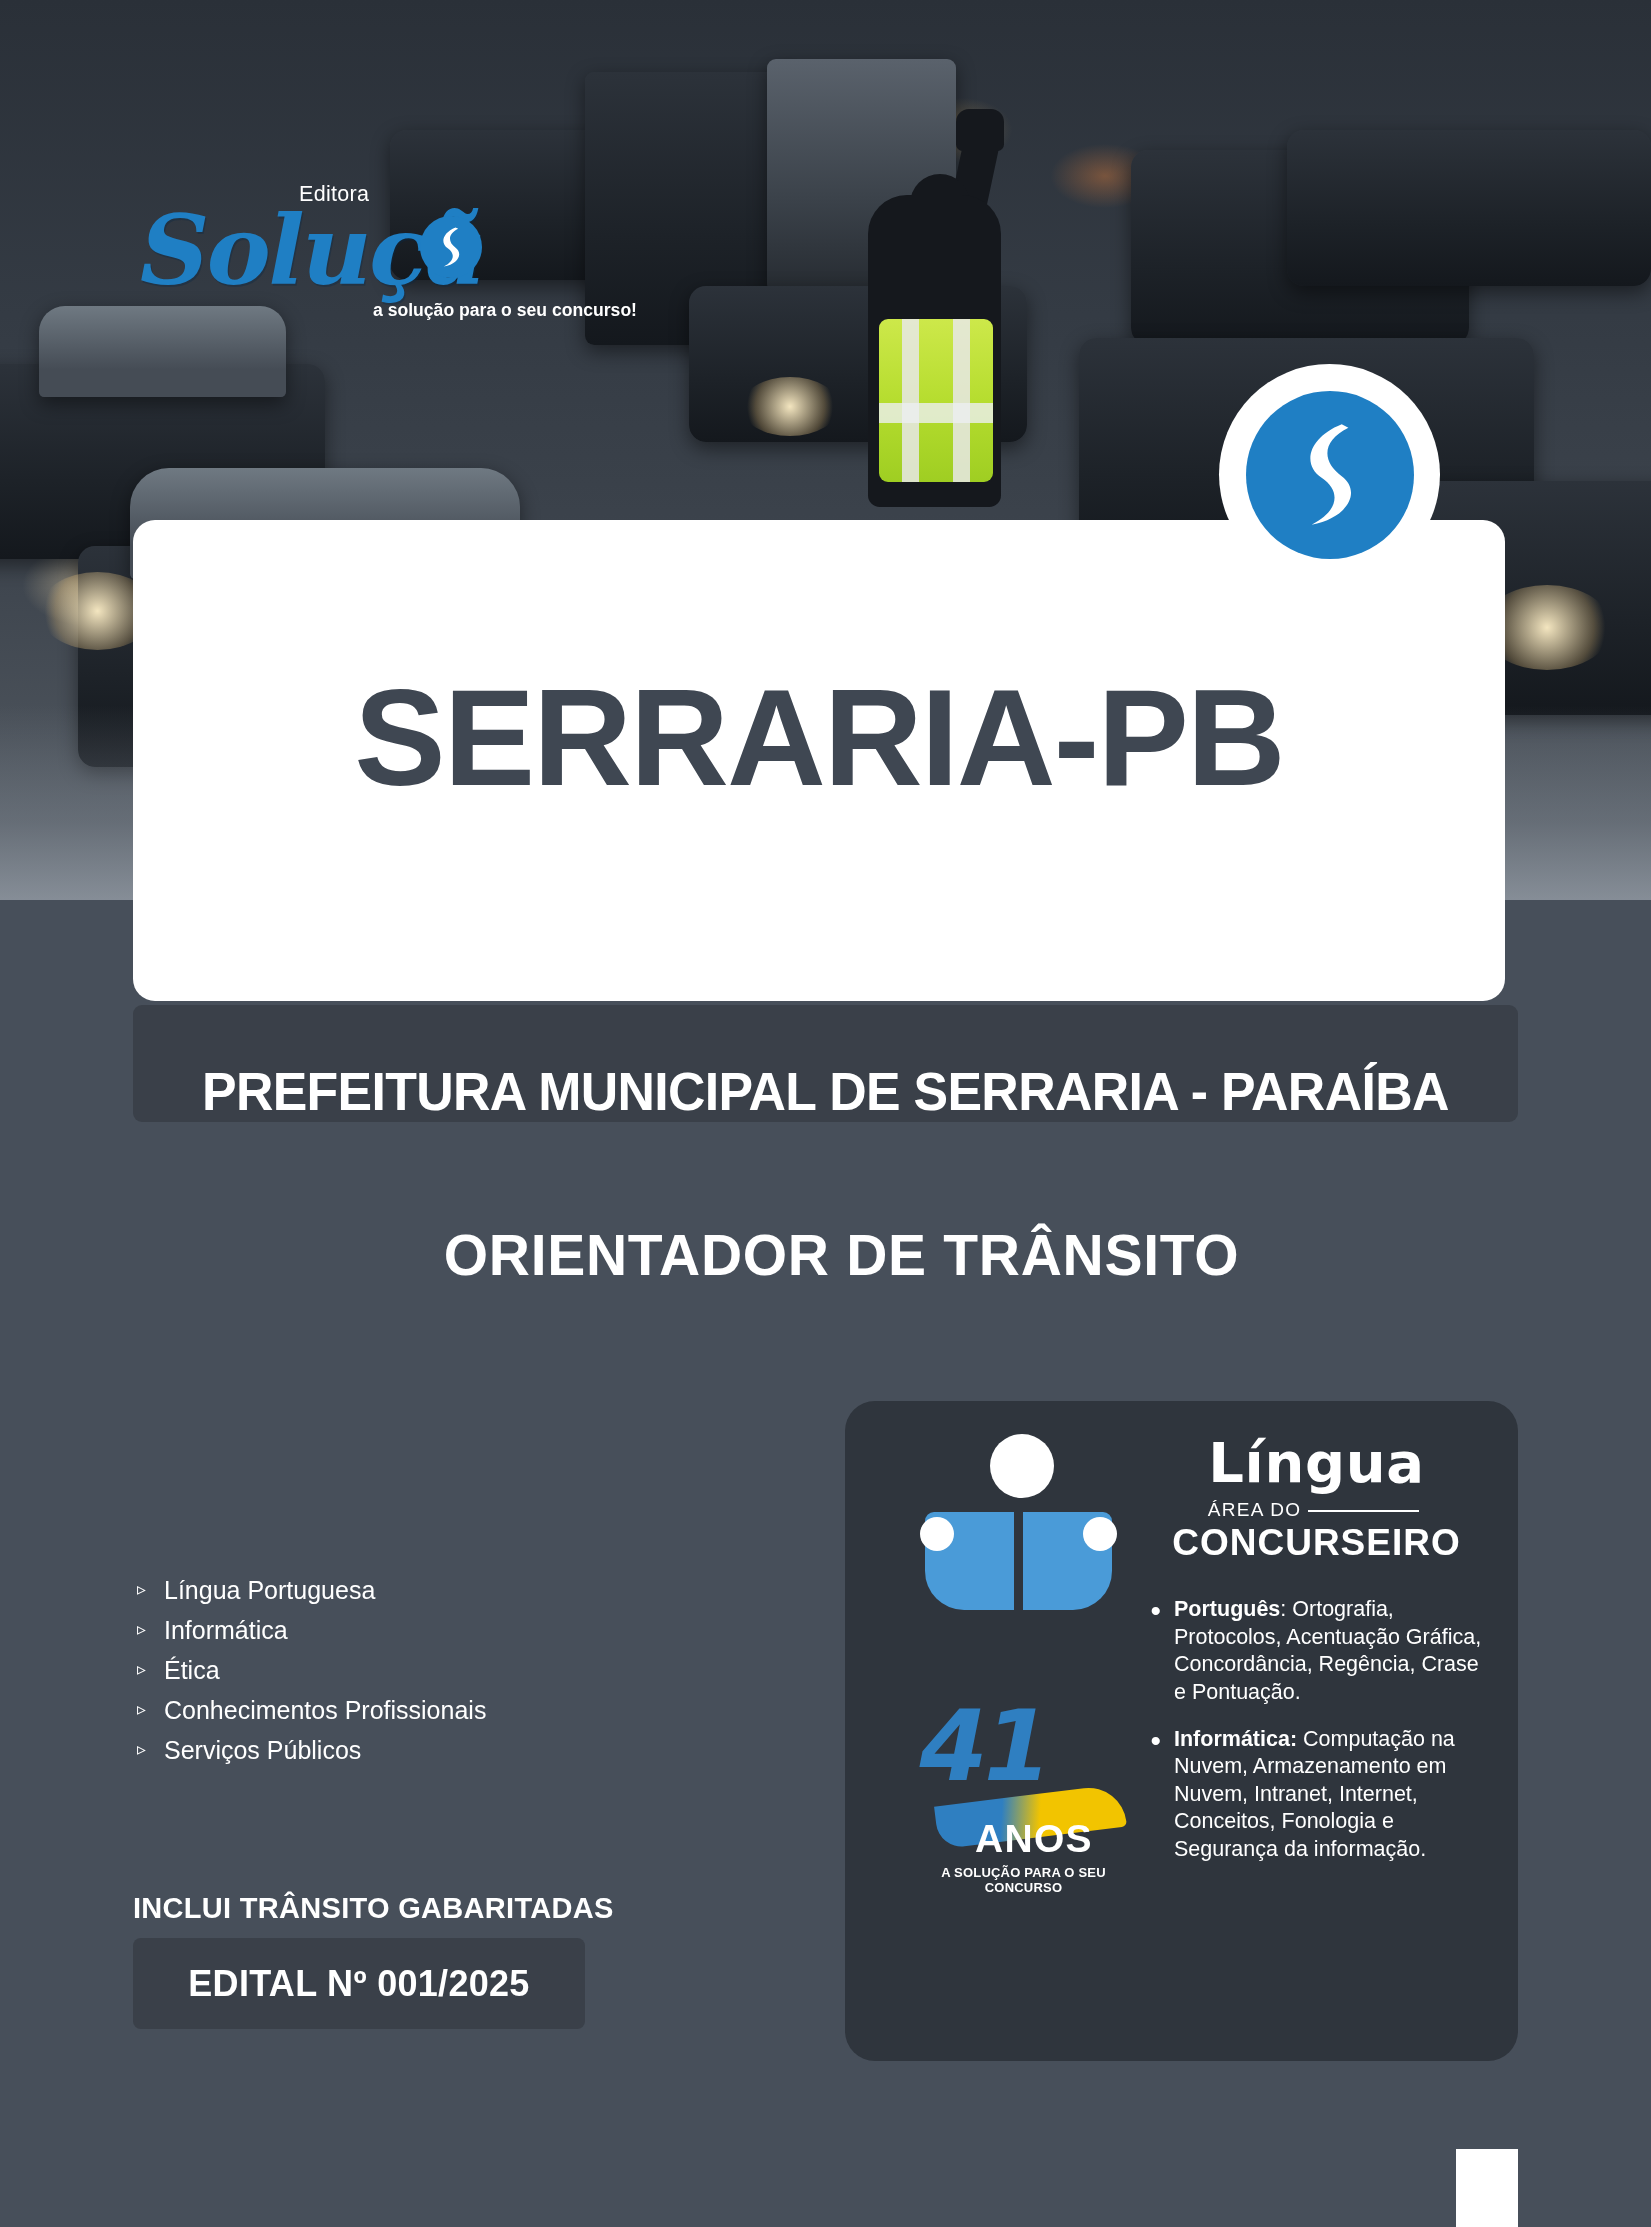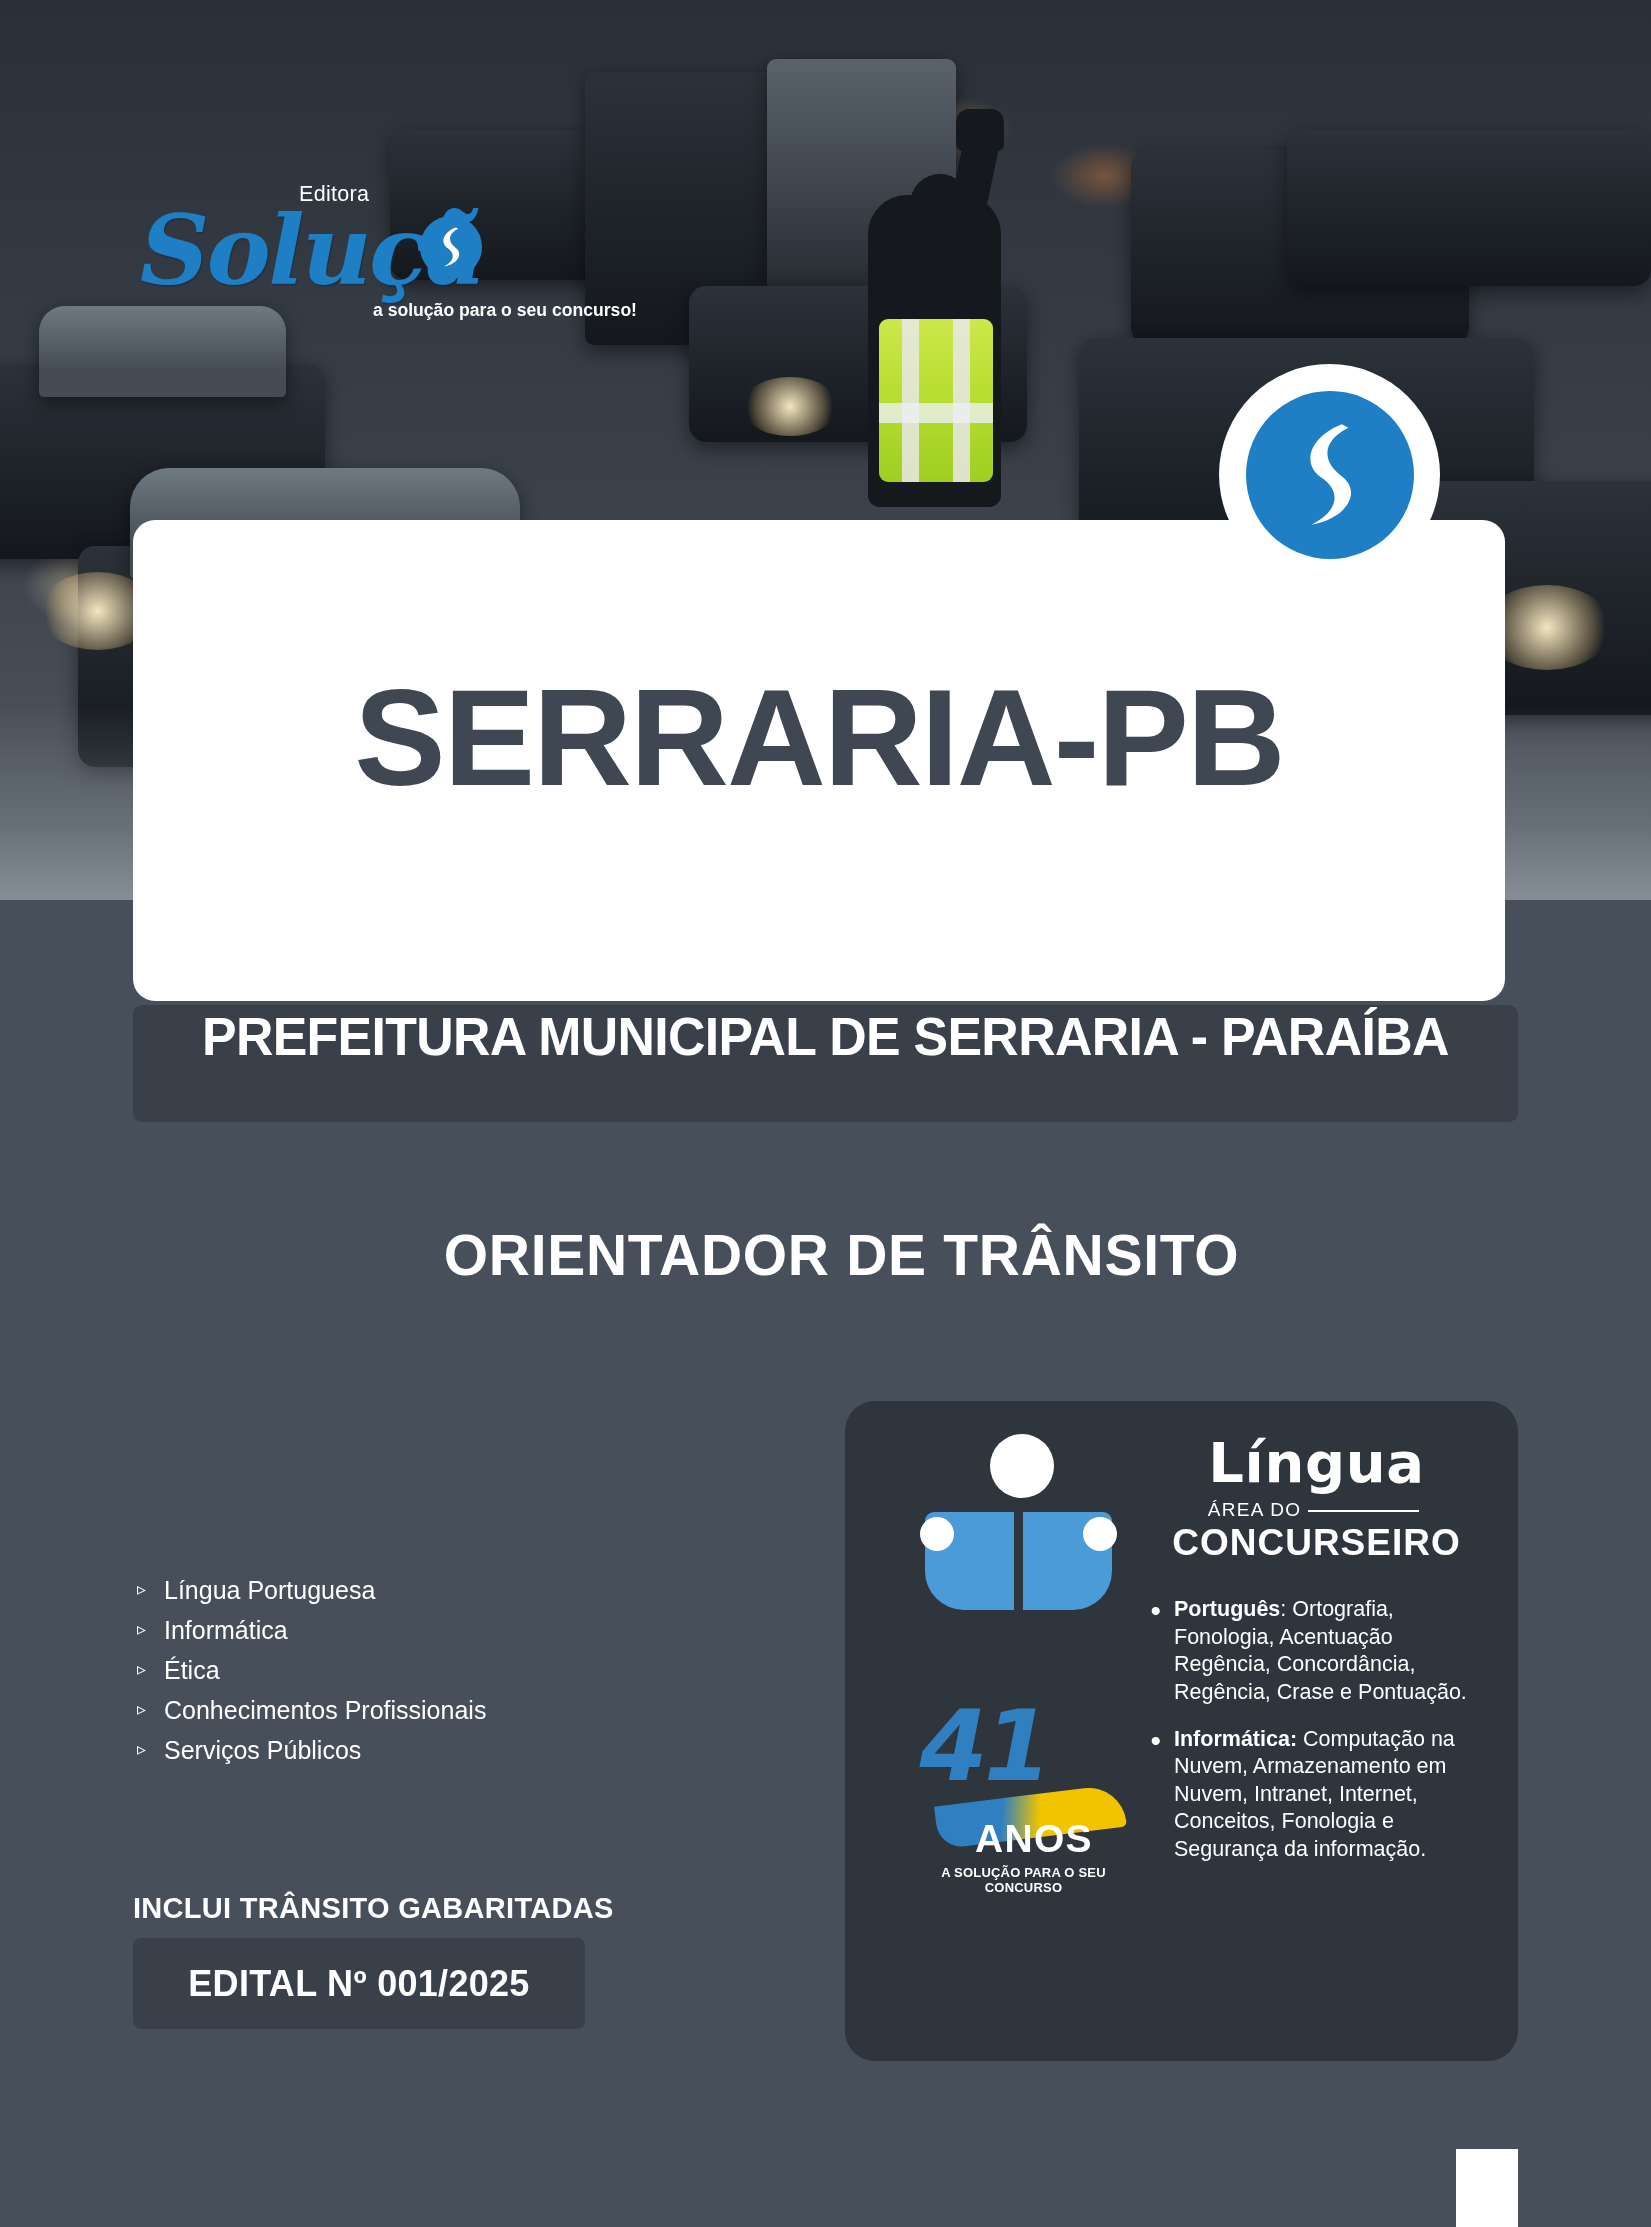--- a/index.html
+++ b/index.html
@@ -207,21 +207,21 @@
   }
 
   
   .dark-band {
     position: absolute;
     left: 133px; top: 1005px;
     width: 1385px; height: 117px;
     background: #3a4049;
     border-radius: 9px;
     display: flex;
-    align-items: flex-start;
+    align-items: flex-end;
     justify-content: center;
     z-index: 9;
   }
   .dark-band h2 {
     font-size: 54px;
     font-weight: bold;
     color: #ffffff;
     letter-spacing: -0.7px;
     white-space: nowrap;
     font-stretch: condensed;
@@ -556,21 +556,21 @@
     </div>
 
     <div class="bonus-title">Língua</div>
     <div class="bonus-area">
       <span>ÁREA DO</span><span class="rule"></span>
     </div>
     <div class="bonus-conc">CONCURSEIRO</div>
 
     <div class="bonus-topics">
       <div class="topic">
-        <b>Português</b><span>: Ortografia, Fonologia, Acentuação Regência, Concordância, Regência, Crase e Pontuação.</span>
+        <b>Português</b><span>: Ortografia, Protocolos, Acentuação Gráfica, Concordância, Regência, Crase e Pontuação.</span>
       </div>
       <div class="topic">
         <b>Informática:</b><span> Computação na Nuvem, Armazenamento em Nuvem, Intranet, Internet, Conceitos, Fonologia e Segurança da informação.</span>
       </div>
     </div>
 
     <div class="anos-badge">
       <div class="anos-41">41</div>
       <div class="anos-swoosh"></div>
       <div class="anos-word">ANOS</div>

